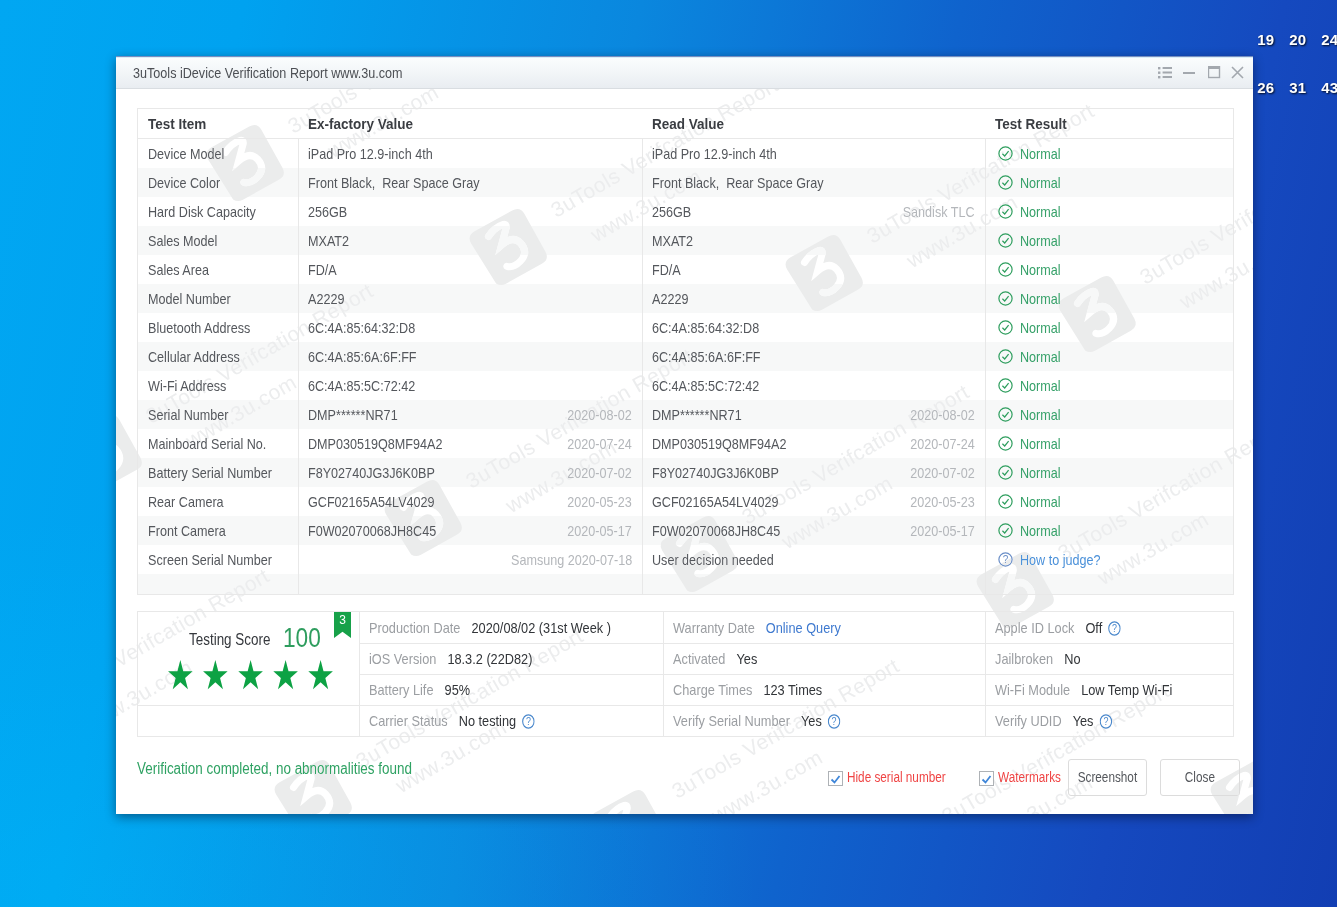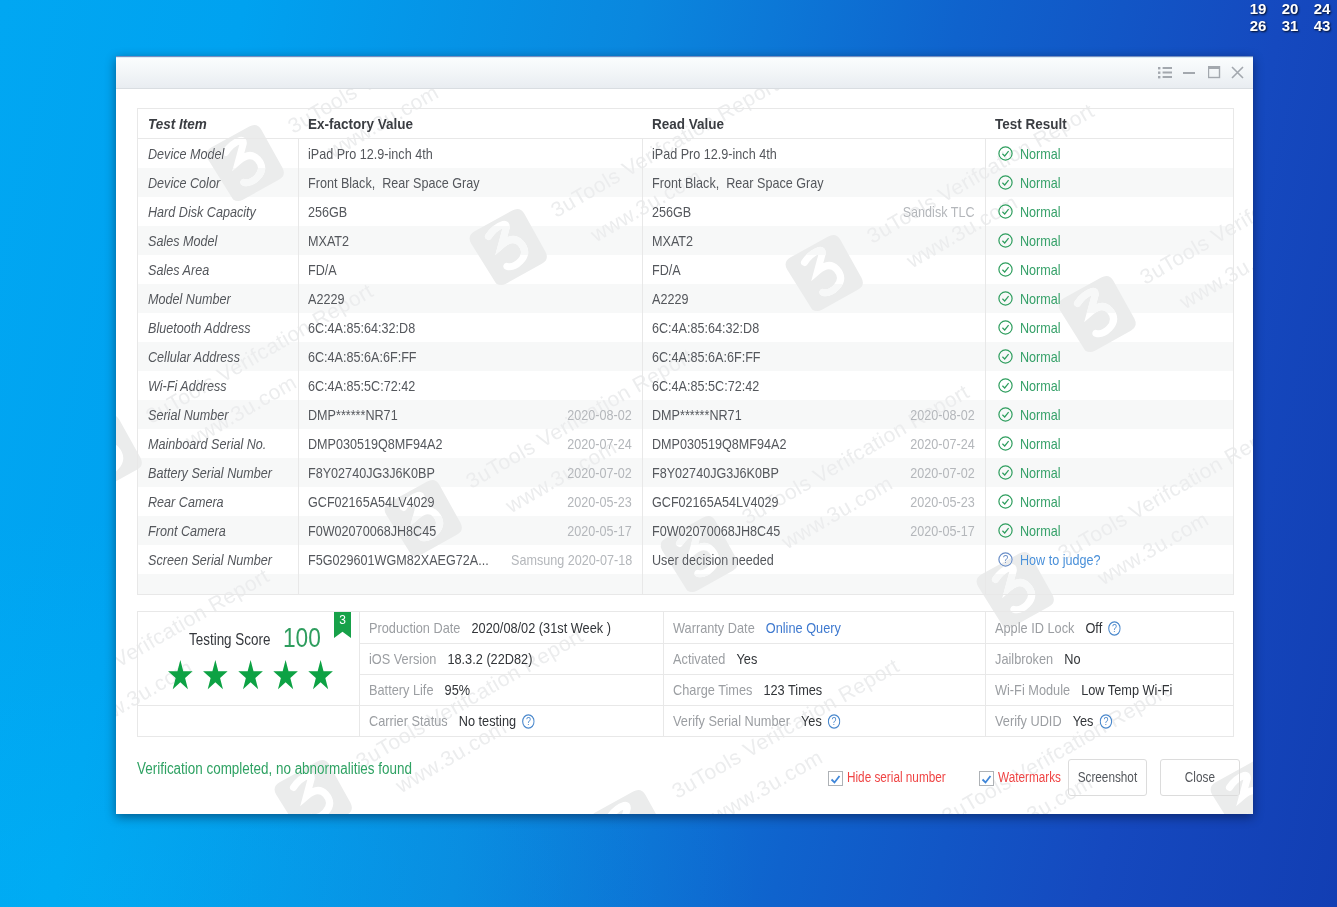--- a/index.html
+++ b/index.html
@@ -4,34 +4,34 @@
 <style>
 html,body{margin:0;padding:0;}
 body{width:1337px;height:907px;overflow:hidden;position:relative;
   font-family:"Liberation Sans",sans-serif;
   background:radial-gradient(1100px 600px at 6% 98%, rgba(0,205,255,.22), rgba(0,205,255,0) 62%),
   linear-gradient(102deg,#01a7f2 0%,#00a2f0 16%,#0a87de 42%,#0f63cd 63%,#1549bf 84%,#123eb3 100%);}
 .sx{display:inline-block;transform:scaleX(.84);transform-origin:0 50%;}
 .sxr{display:inline-block;transform:scaleX(.84);transform-origin:100% 50%;}
 .nums{position:absolute;top:0;left:1242px;width:97px;line-height:17px;color:#fff;font-weight:bold;font-size:15px;
   text-shadow:1px 1px 2px rgba(0,0,0,.85);}
-.nums span{display:inline-block;width:32px;text-align:center;}
+.nums span{display:inline-block;width:32px;text-align:right;margin-top:31px;}
 .win{position:absolute;left:116px;top:56px;width:1137px;height:757px;background:#fff;
   box-shadow:0 3px 10px rgba(0,0,20,.45);border-top:1px solid rgba(10,50,140,.55);}
 .tbar{position:absolute;left:0;top:0;width:100%;height:31px;
   background:linear-gradient(#fbfdfe 0%,#f4f7f9 40%,#e9edf1 100%);
   border-bottom:1px solid #d9dde1;
   box-shadow:inset 0 1px 0 #d9eef8;}
 .ttl{position:absolute;left:17px;top:7px;font-size:15px;color:#4c4f54;white-space:nowrap;}
 .tico{position:absolute;top:9px;}
 .tbl{position:absolute;left:21px;top:51px;width:1095px;border:1px solid #e8e8e8;font-size:15px;color:#54575c;}
 .row{position:relative;height:29px;line-height:29px;white-space:nowrap;}
 .row.g{background:#f7f8f8;}
 .hdr{height:29px;line-height:29px;font-weight:bold;color:#3a3d42;border-bottom:1px solid #e8e8e8;}
-.c1{position:absolute;left:10px;top:0;font-style:italic;}
+.c1{position:absolute;left:10px;top:0;}
 .c2{position:absolute;left:170px;top:0;}
 .c3{position:absolute;left:514px;top:0;}
 .c4{position:absolute;left:857px;top:0;}
 .hx{display:inline-block;transform:scaleX(.9);transform-origin:0 50%;}
 .d2{position:absolute;right:601px;top:0;color:#b4b7bb;}
 .d3{position:absolute;right:258px;top:0;color:#b4b7bb;}
 .vl{position:absolute;top:0;bottom:0;width:1px;background:#e8e8e8;}
 .grn{color:#36a169;}
 .ri{position:absolute;left:860px;top:7px;}
 .nrm{position:absolute;left:882px;top:0;color:#36a169;}
@@ -60,20 +60,21 @@
 .wmu{position:absolute;width:440px;height:130px;transform:rotate(-30deg);transform-origin:35px 35px;}
 .wml{position:absolute;left:0;top:0;}
 .wmt{position:absolute;left:92px;top:3px;font-size:21px;line-height:41px;letter-spacing:.5px;color:#ecedee;white-space:nowrap;}
 .wmt div:nth-child(2){margin-left:22px;}
 </style>
 </head>
 <body>
 <div class="nums"><span>19</span><span>20</span><span>24</span><br><span>26</span><span>31</span><span>43</span></div>
 <div class="win">
   <div class="tbar">
+    <div class="ttl"><span class="sx">3uTools iDevice Verification Report www.3u.com</span></div>
     <svg class="tico" style="left:1042px" width="14" height="13" viewBox="0 0 14 13">
       <g fill="#a3a8ae">
           <rect x="0" y="1" width="2.4" height="2.4"></rect>
           <rect x="4.6" y="1" width="9.4" height="2"></rect>
       <rect x="0" y="5.5" width="2.4" height="2.4"></rect>
           <rect x="4.6" y="5.5" width="9.4" height="2"></rect>
       <rect x="0" y="10" width="2.4" height="2.4"></rect>
           <rect x="4.6" y="10" width="9.4" height="2"></rect>
         </g>
     </svg>
@@ -283,21 +284,20 @@
           <circle cx="7.5" cy="7.5" r="6.6" fill="none" stroke="#2e9e5e" stroke-width="1.2"></circle>
           <path d="M4.4 7.8 L6.7 10 L10.6 5.2" fill="none" stroke="#2e9e5e" stroke-width="1.2"></path>
         </svg>
         <span class="nrm"><span class="sx">Normal</span></span>
         <i class="vl" style="left:160px"></i>
         <i class="vl" style="left:504px"></i>
         <i class="vl" style="left:847px"></i>
       </div>
     <div class="row">
         <span class="c1"><span class="sx">Screen Serial Number</span></span>
-        <span class="c2"><span class="sx">F5G029601WGM82XAEG72A...</span></span>
         <span class="d2"><span class="sxr">Samsung 2020-07-18</span></span>
         <span class="c3"><span class="sx">User decision needed</span></span>
         <svg class="ri" width="15" height="15" viewBox="0 0 15 15">
           <circle cx="7.5" cy="7.5" r="6.6" fill="none" stroke="#6a8ec7" stroke-width="1.2"></circle>
           <text x="7.5" y="11" font-size="10" fill="#6a8ec7" text-anchor="middle" font-family="Liberation Sans">?</text>
         </svg>
         <span class="hjd"><span class="sx">How to judge?</span></span>
         <i class="vl" style="left:160px"></i>
         <i class="vl" style="left:504px"></i>
         <i class="vl" style="left:847px"></i>

